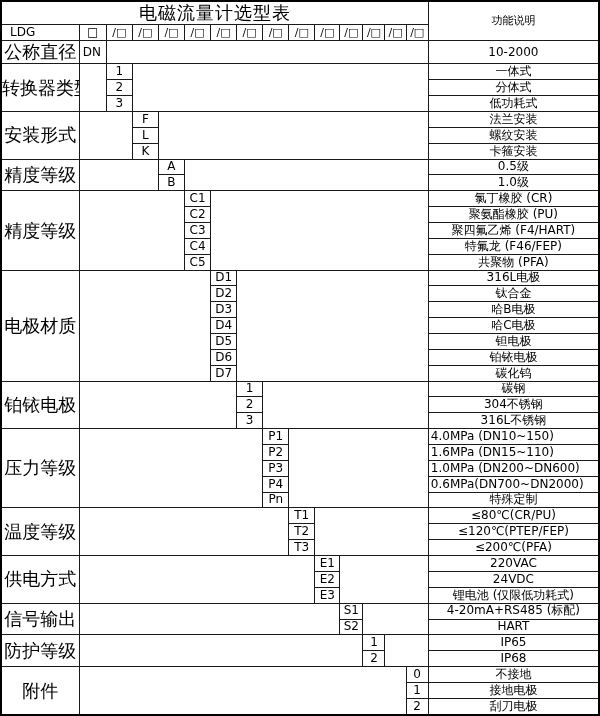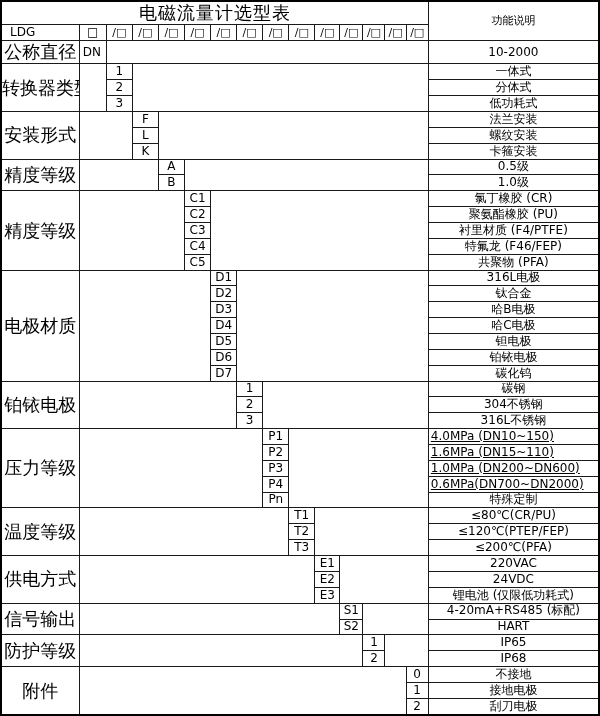--- a/index.html
+++ b/index.html
@@ -11,21 +11,21 @@
      text-align:center;vertical-align:middle;overflow:hidden;white-space:nowrap;}
   td.title{font-size:18px;letter-spacing:1px;}
   td.fh{font-size:11px;}
   td.label{font-size:18px;}
   td.ldg{text-align:left;padding-left:8px;font-size:12px;margin-top:45px;}
   td.dncode{text-align:left;padding-left:3px;margin-left:42px;}
   td.box{font-size:12px;}
   td.slot{font-size:11px;padding:0;}
   td.code{font-size:12px;}
   td.desc{font-size:12px;text-align:center;}
-  td.desc.left{text-align:left;padding-left:2px;text-decoration:underline;}
+  td.desc.left{text-align:left;padding-left:2px;}
   td.empty{background:#fff;}
 </style>
 </head>
 <body>
 
 <div id="wrap">
   <table class="sel">
     <colgroup>
       <col style="width:78px">
         <col style="width:27px">
@@ -119,21 +119,21 @@
           <td class="code">C1</td>
           <td class="empty" rowspan="5" colspan="9"></td>
           <td class="desc">氯丁橡胶 (CR)</td>
         </tr>
         <tr>
           <td class="code">C2</td>
           <td class="desc">聚氨酯橡胶 (PU)</td>
         </tr>
         <tr>
           <td class="code">C3</td>
-          <td class="desc">衬里材质 (F4/PTFE)</td>
+          <td class="desc">聚四氟乙烯 (F4/HART)</td>
         </tr>
         <tr>
           <td class="code">C4</td>
           <td class="desc">特氟龙 (F46/FEP)</td>
         </tr>
         <tr>
           <td class="code">C5</td>
           <td class="desc">共聚物 (PFA)</td>
         </tr>
         <tr>

